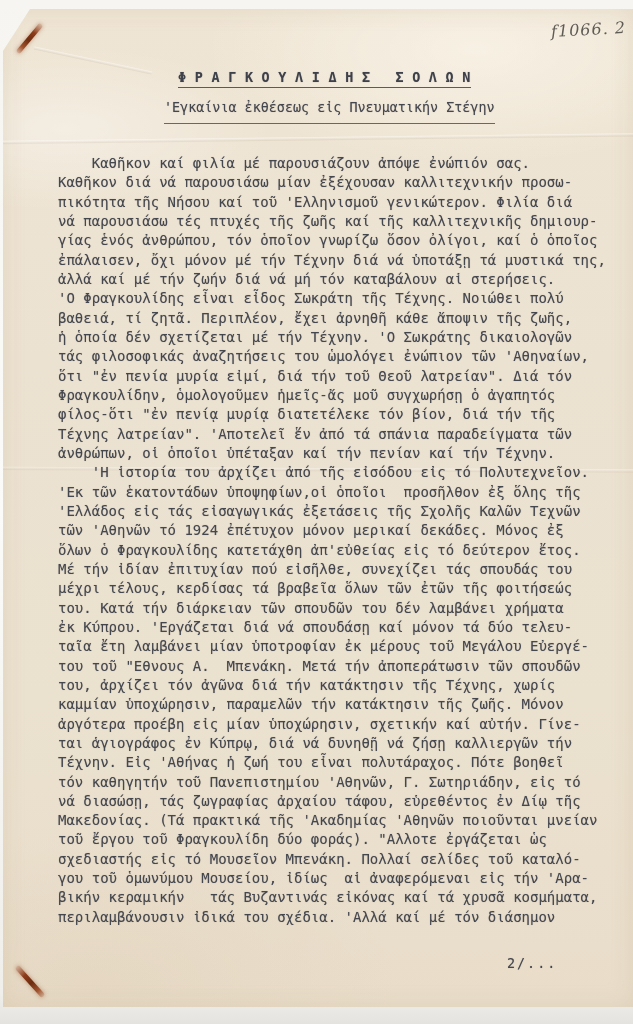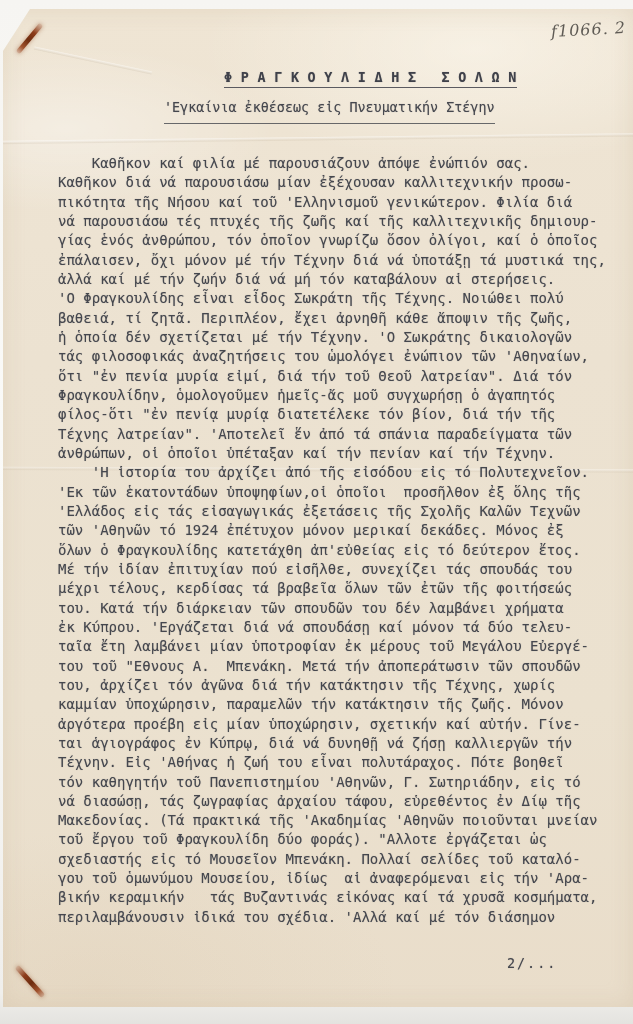--- a/index.html
+++ b/index.html
@@ -83,21 +83,20 @@
     position: absolute;
     left: 175px; top: 61px;
     white-space: pre;
     font-size: 13.4px;
     font-weight: bold;
     letter-spacing: 0.3px;
     color: #3f414a;
     text-shadow: 0 0 1px rgba(63,65,74,0.45);
     border-bottom: 1.4px solid rgba(63,65,74,0.85);
     padding-bottom: 2px;
-    margin-left: 46px;
   }
   .doc-subtitle {
     position: absolute;
     left: 161px; top: 91px;
     white-space: pre;
     font-size: 13.4px;
     color: #45474e;
     text-shadow: 0 0 1px rgba(69,71,78,0.4);
     border-bottom: 1.2px solid rgba(69,71,78,0.8);
     padding-bottom: 8px;

